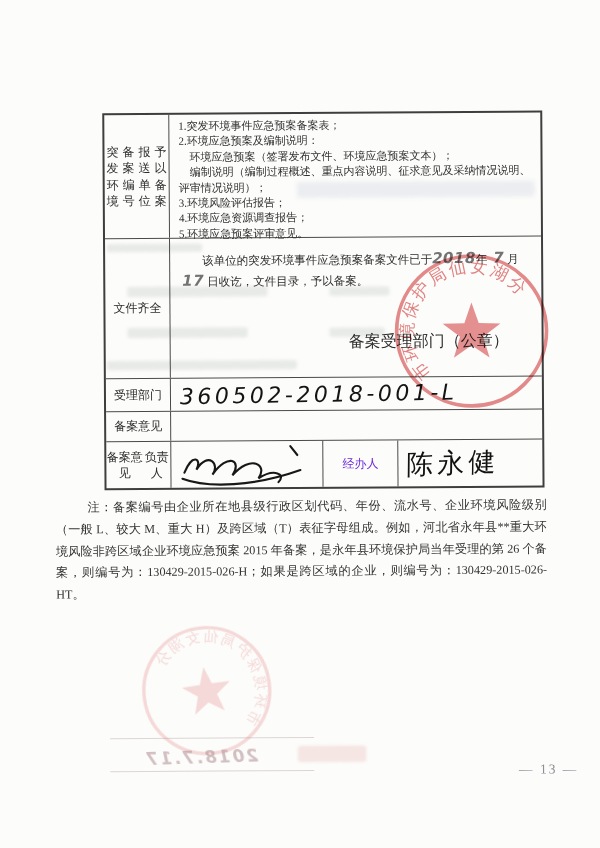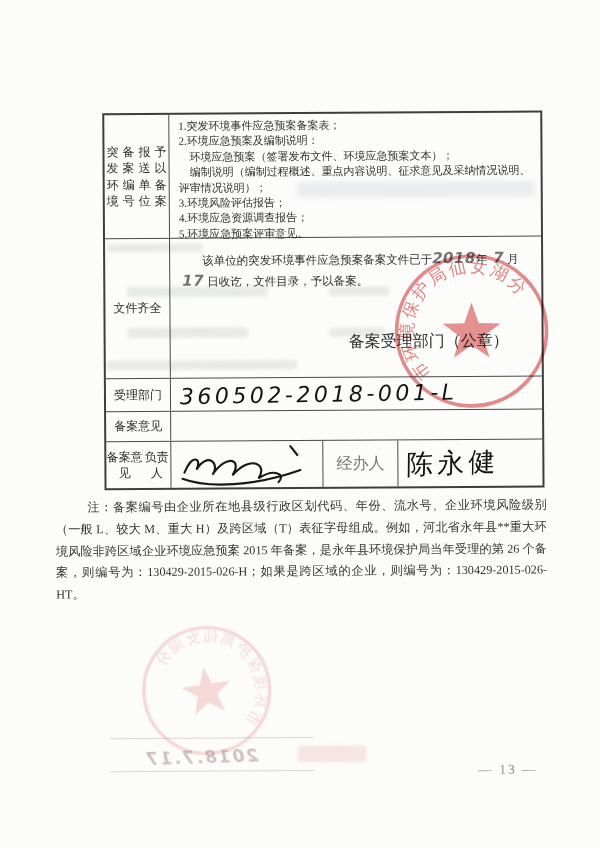--- a/index.html
+++ b/index.html
@@ -74,35 +74,36 @@
 
   .hw-cjk {
     font-size:27px; color:#121212; font-weight:500;
     display:inline-block; transform:rotate(-2deg) skewX(-3deg);
     letter-spacing:4px; white-space:nowrap;
   }
 
   
   .acc-wrap { display:flex; height:100%; }
   .acc-sig1 { flex:0 0 152px; border-right:1.2px solid #4a4a4a; display:flex; align-items:center; justify-content:center; }
-  .acc-hlabel { flex:0 0 75px; border-right:1.2px solid #4a4a4a; display:flex; align-items:center; justify-content:center; font-size:16px; color:#737373; }
+  .acc-hlabel { flex:0 0 75px; border-right:1.2px solid #4a4a4a; display:flex; align-items:center; justify-content:center; font-size:12px; color:#6d28d9; }
   .acc-sig2 { flex:1 1 auto; display:flex; align-items:center; padding-left:8px; overflow:visible; }
 
   
   .note {
     position:absolute; left:55px; top:496px; width:491px;
     font-size:12.2px; line-height:21.8px; color:#333;
     text-align:justify; text-indent:2.6em;
   }
 
   
   .footer-page {
     position:absolute; left:476px; top:763px; width:100px;
     font-size:13.5px; color:#8e8e96; letter-spacing:2px;
     font-family:"Liberation Serif",serif;
+    text-align:right;
   }
 
   
   .stamp-main {
     position:absolute; left:391px; top:251px; width:162px; height:162px;
     mix-blend-mode:multiply; opacity:0.85; z-index:4; pointer-events:none;
   }
   .stamp-bleed {
     position:absolute; left:137px; top:622px; width:136px; height:136px;
     transform:scaleX(-1) rotate(8deg);

